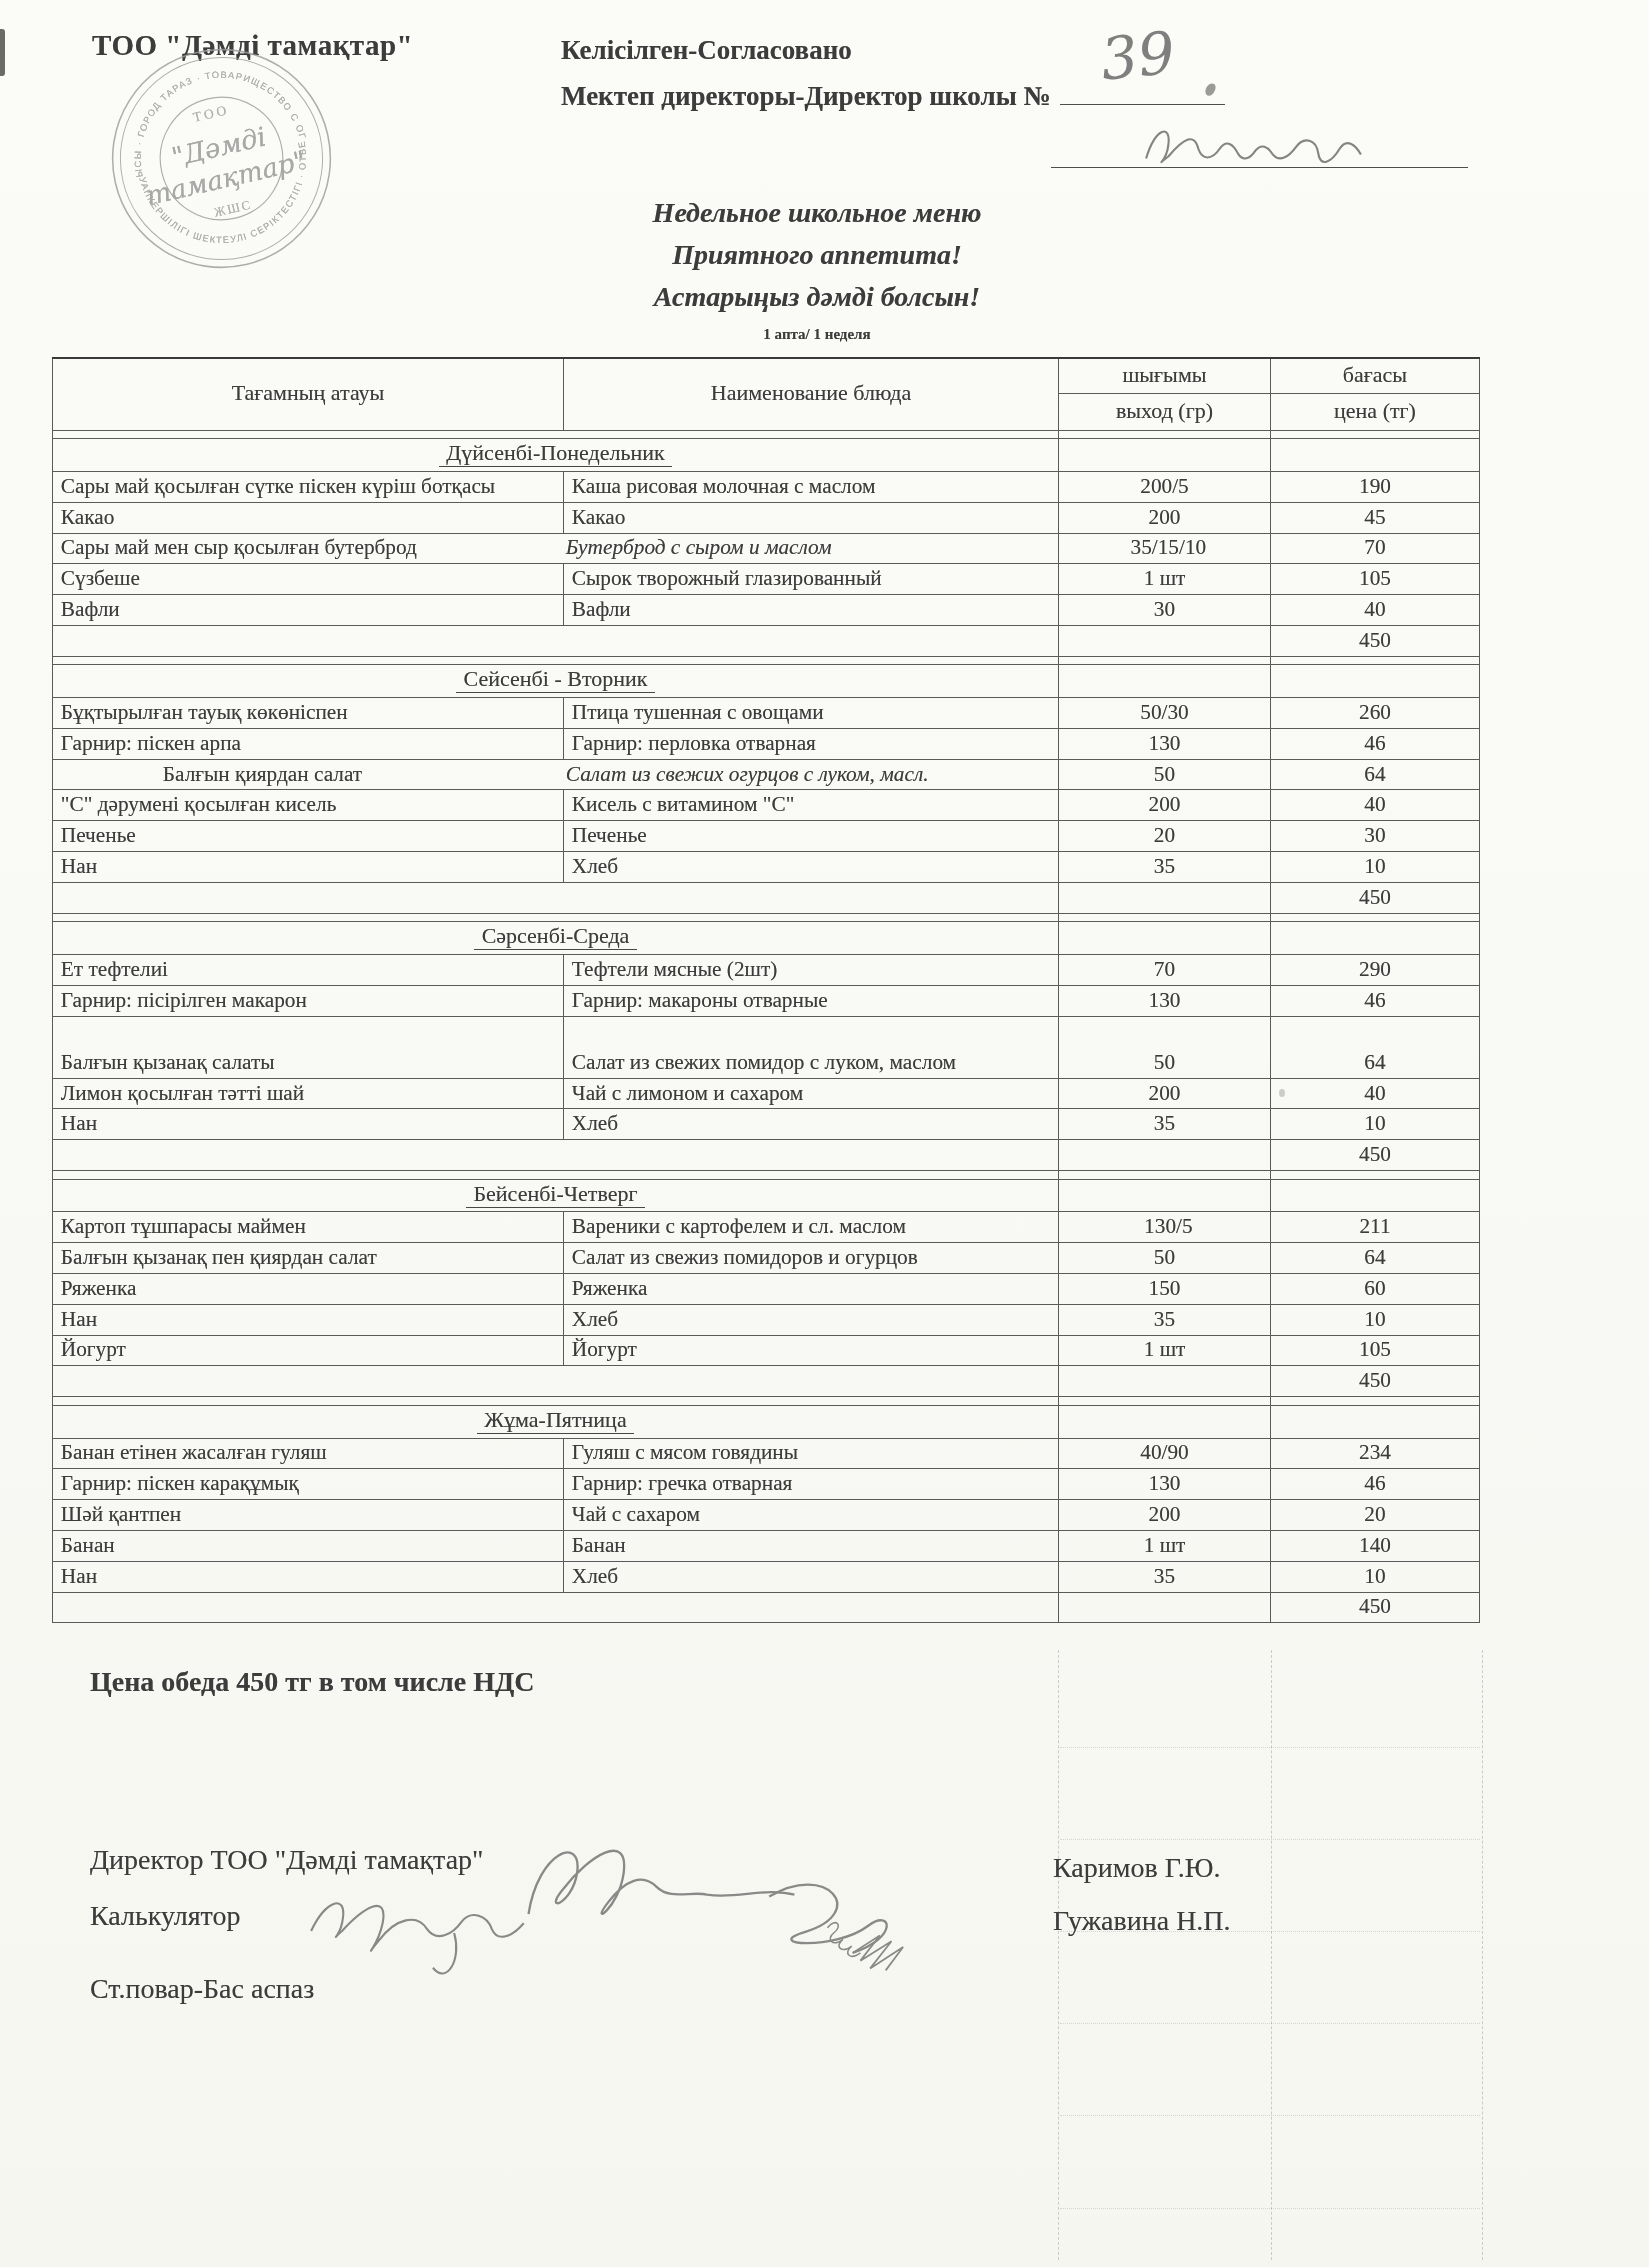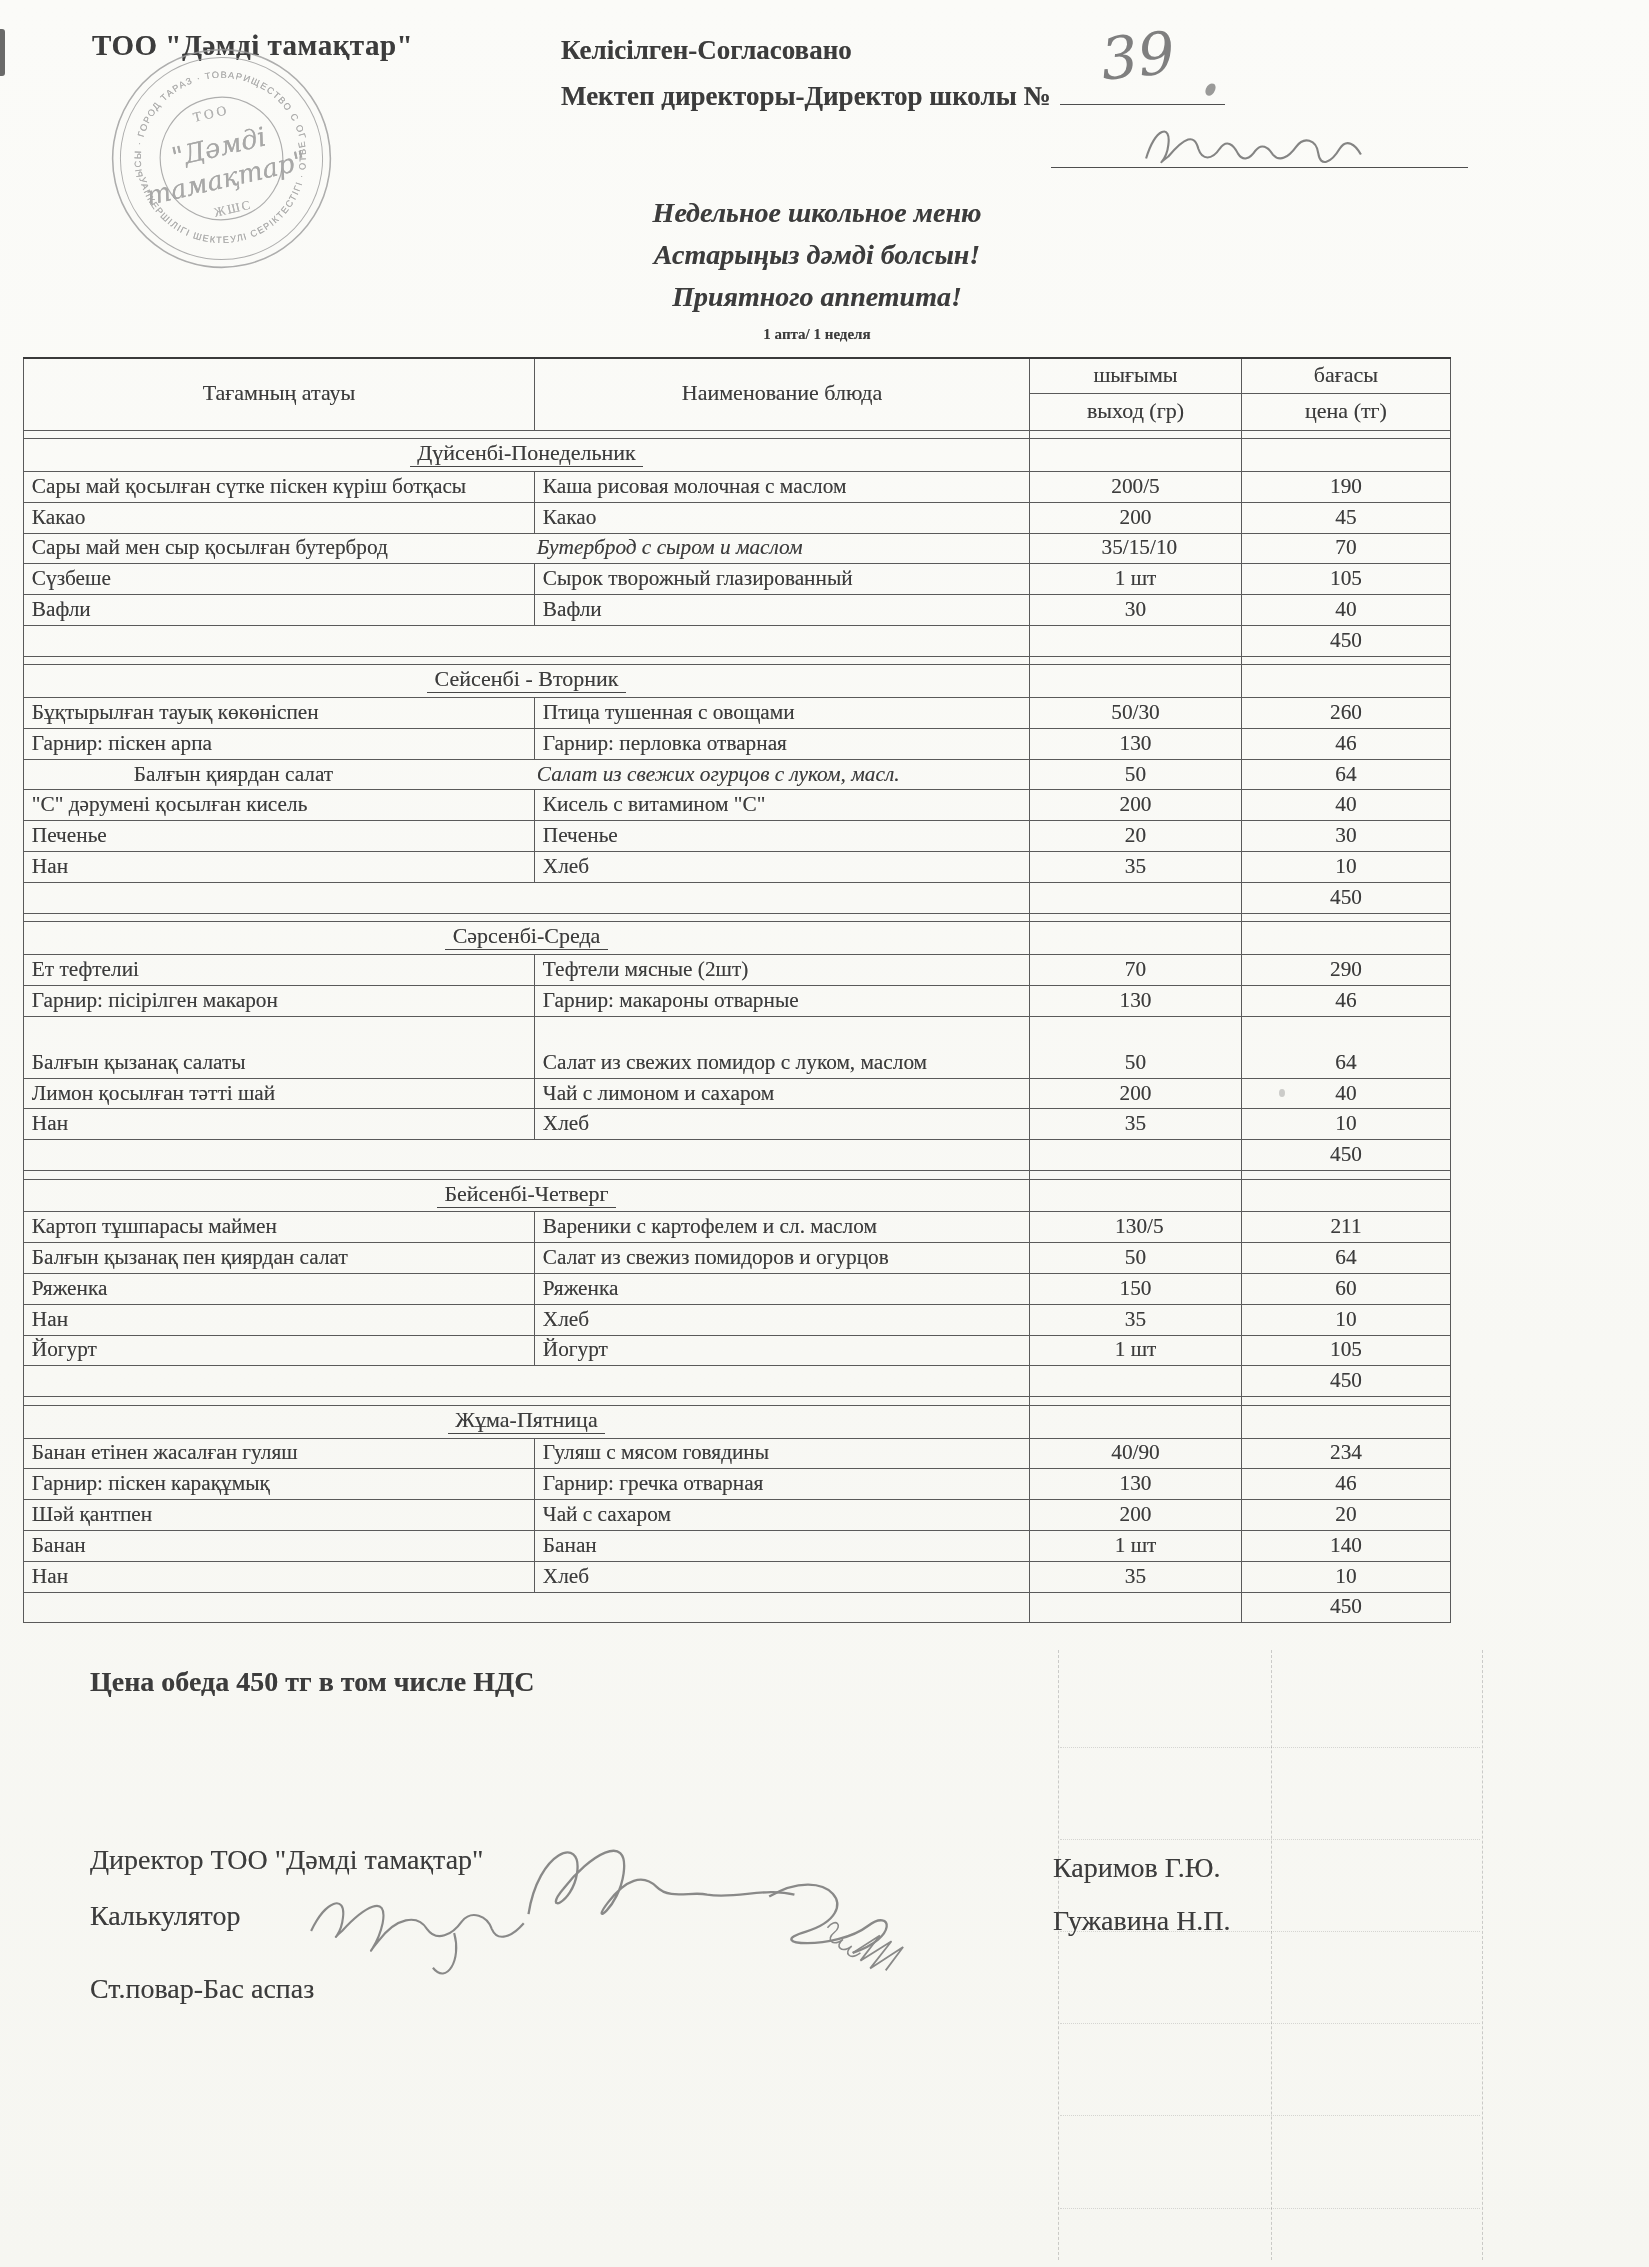--- a/index.html
+++ b/index.html
@@ -18,21 +18,21 @@
   .hw39 { position:absolute; left:41px; top:-37px; font-size:58px; font-family:"DejaVu Serif",serif; font-style:italic; font-weight:400; color:#7f7f7f; transform:rotate(-6deg); text-shadow:none; }
   .sig-line { position:absolute; left:490px; top:89px; width:417px; height:50px; border-bottom:1.9px solid #4e4e4e; }
   .sig-line svg { position:absolute; left:87px; top:-5.8px; }
   
   .stamp { position:absolute; left:100px; top:37px; width:243px; height:243px; transform:rotate(-13deg); opacity:.8; }
   
   .titles { position:absolute; left:0; right:16px; top:192px; text-align:center; }
   .title-line { font-size:28px; font-style:italic; font-weight:600; line-height:42px; }
   .week-line { font-size:15px; line-height:33px;font-weight:bold; }
   
-  table.menu { border-collapse:collapse; table-layout:fixed; width:1426px; margin-left:23px;
+  table.menu { border-collapse:collapse; table-layout:fixed; width:1426px; margin-left:52px;
     border:1.9px solid #414141; border-top:2.9px solid #3a3a3a; }
   table.menu col.c1{width:511px;} table.menu col.c2{width:495px;}
   table.menu col.c3{width:212px;} table.menu col.c4{width:209px;}
   table.menu th, table.menu td { border:1px solid #5a5a5a; font-weight:400; font-size:21.3px; line-height:24px; padding:1.9px 7.8px 3.9px; overflow:visible; }
   table.menu th { text-align:center; height:35px; vertical-align:middle; font-size:22px; }
   tr.h2 th { height:37px; }
   tr.sp td { height:8.7px; padding:0; }
   tr.day td { height:29px; text-align:center; vertical-align:middle; }
   .day-t { display:inline-block; font-size:22px; border-bottom:1.9px solid #474747; padding:0 7.8px 1px; }
   tr.item td { vertical-align:bottom; }
@@ -100,22 +100,22 @@
       </div>
       <div class="sig-line">
         <svg width="291" height="60" viewBox="0 0 300 62">
           <path d="M8,48 C18,16 34,12 31,34 C29,52 16,57 31,46 C48,26 58,22 62,38 C66,50 76,50 84,38 C91,28 98,33 103,43 C108,51 115,49 121,40 C127,32 134,36 139,44 C146,52 155,47 163,36 C171,25 184,28 186,43 C188,57 199,53 208,38 C215,27 224,33 230,44" fill="none" stroke="#6e6e6e" stroke-width="2.2" opacity=".85"></path>
         </svg>
       </div>
     </div>
 
     <div class="titles">
       <div class="title-line">Недельное школьное меню</div>
+      <div class="title-line">Приятного аппетита!</div>
       <div class="title-line">Астарыңыз дәмді болсын!</div>
-      <div class="title-line">Приятного аппетита!</div>
       <div class="week-line">1 апта/ 1 неделя</div>
     </div>
   </div>
 
   <table class="menu">
     <colgroup>
         <col class="c1">
         <col class="c2">
         <col class="c3">
         <col class="c4">

